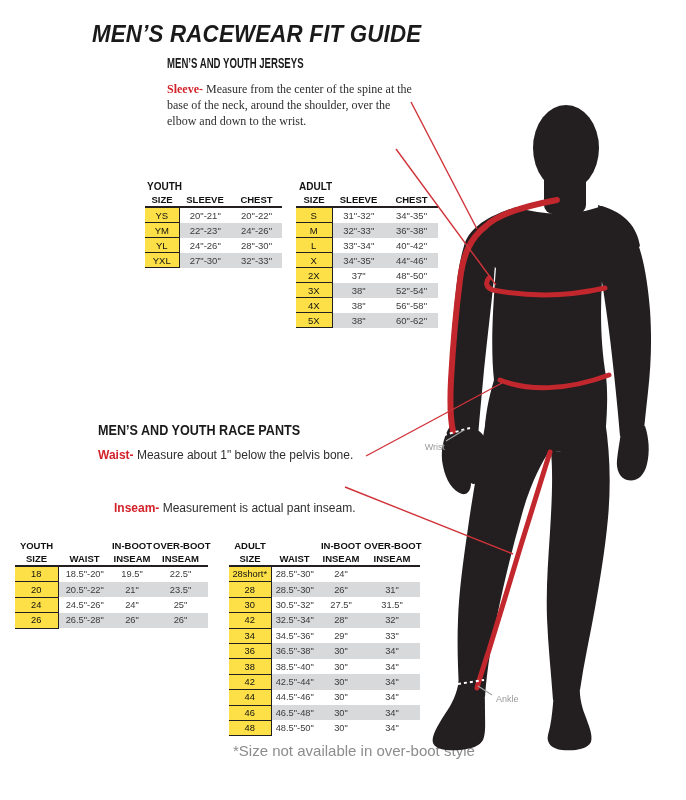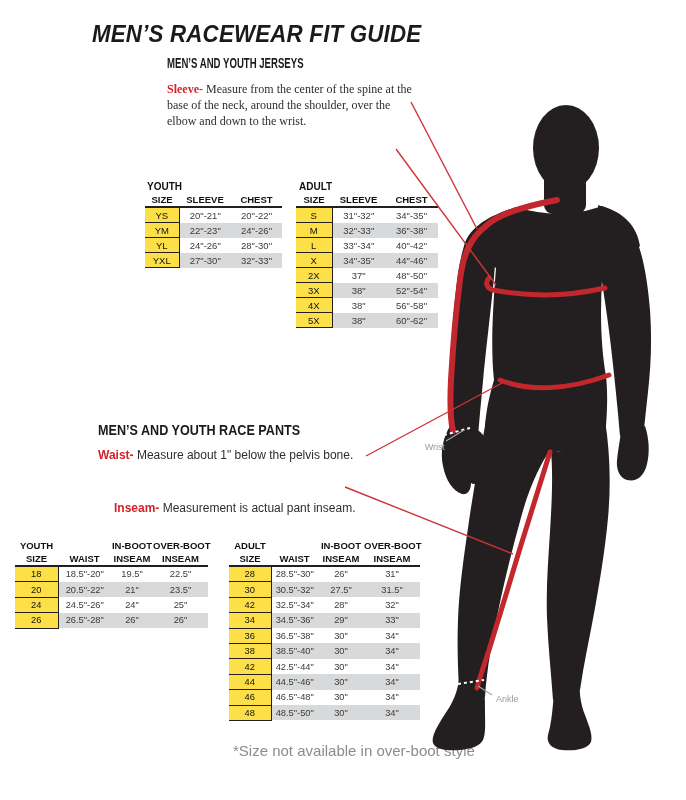--- a/index.html
+++ b/index.html
@@ -230,20 +230,26 @@
         <th>OVER-BOOT</th>
       </tr>
       <tr>
         <th>SIZE</th>
         <th>WAIST</th>
         <th>INSEAM</th>
         <th>INSEAM</th>
       </tr>
     </thead>
     <tbody>
+        <tr>
+          <td>28short*</td>
+          <td>28.5"-30"</td>
+          <td>24"</td>
+          <td></td>
+        </tr>
         <tr>
           <td>28</td>
           <td>28.5"-30"</td>
           <td>26"</td>
           <td>31"</td>
         </tr>
         <tr>
           <td>30</td>
           <td>30.5"-32"</td>
           <td>27.5"</td>

